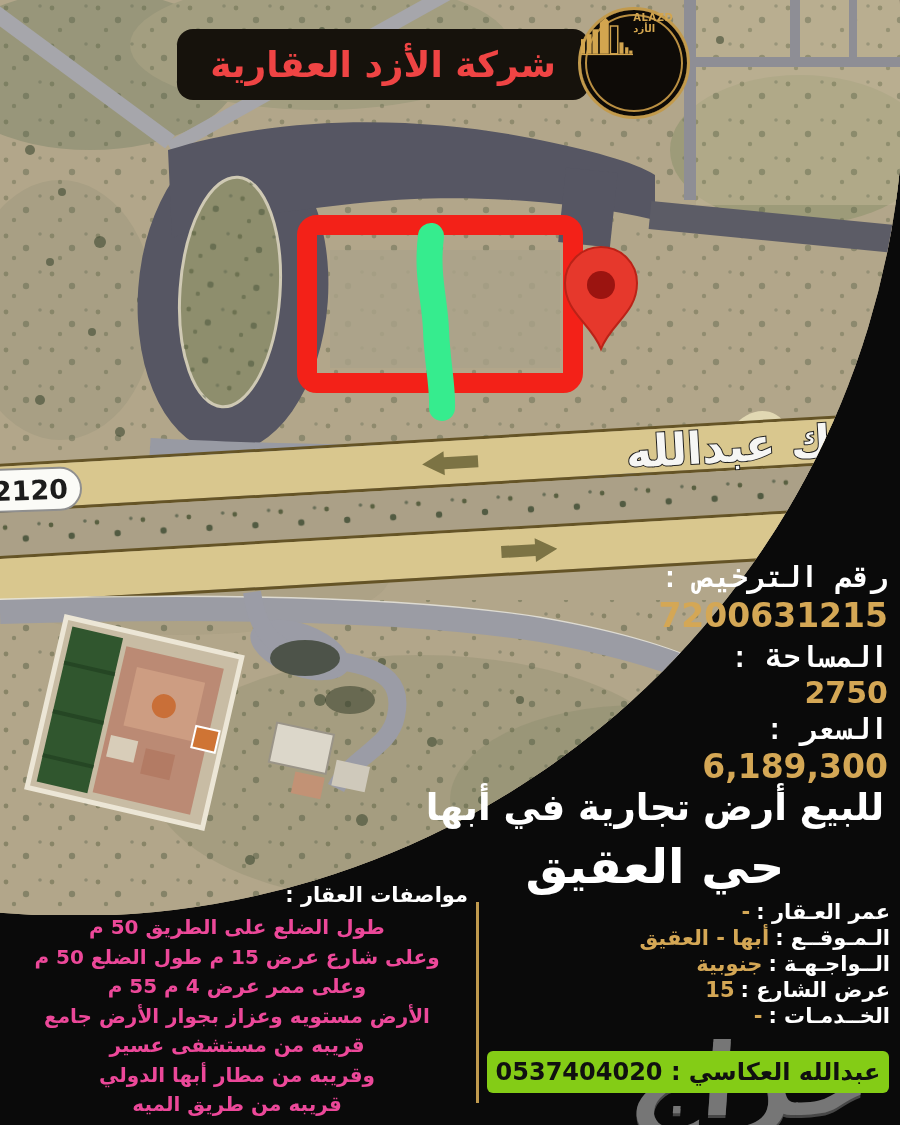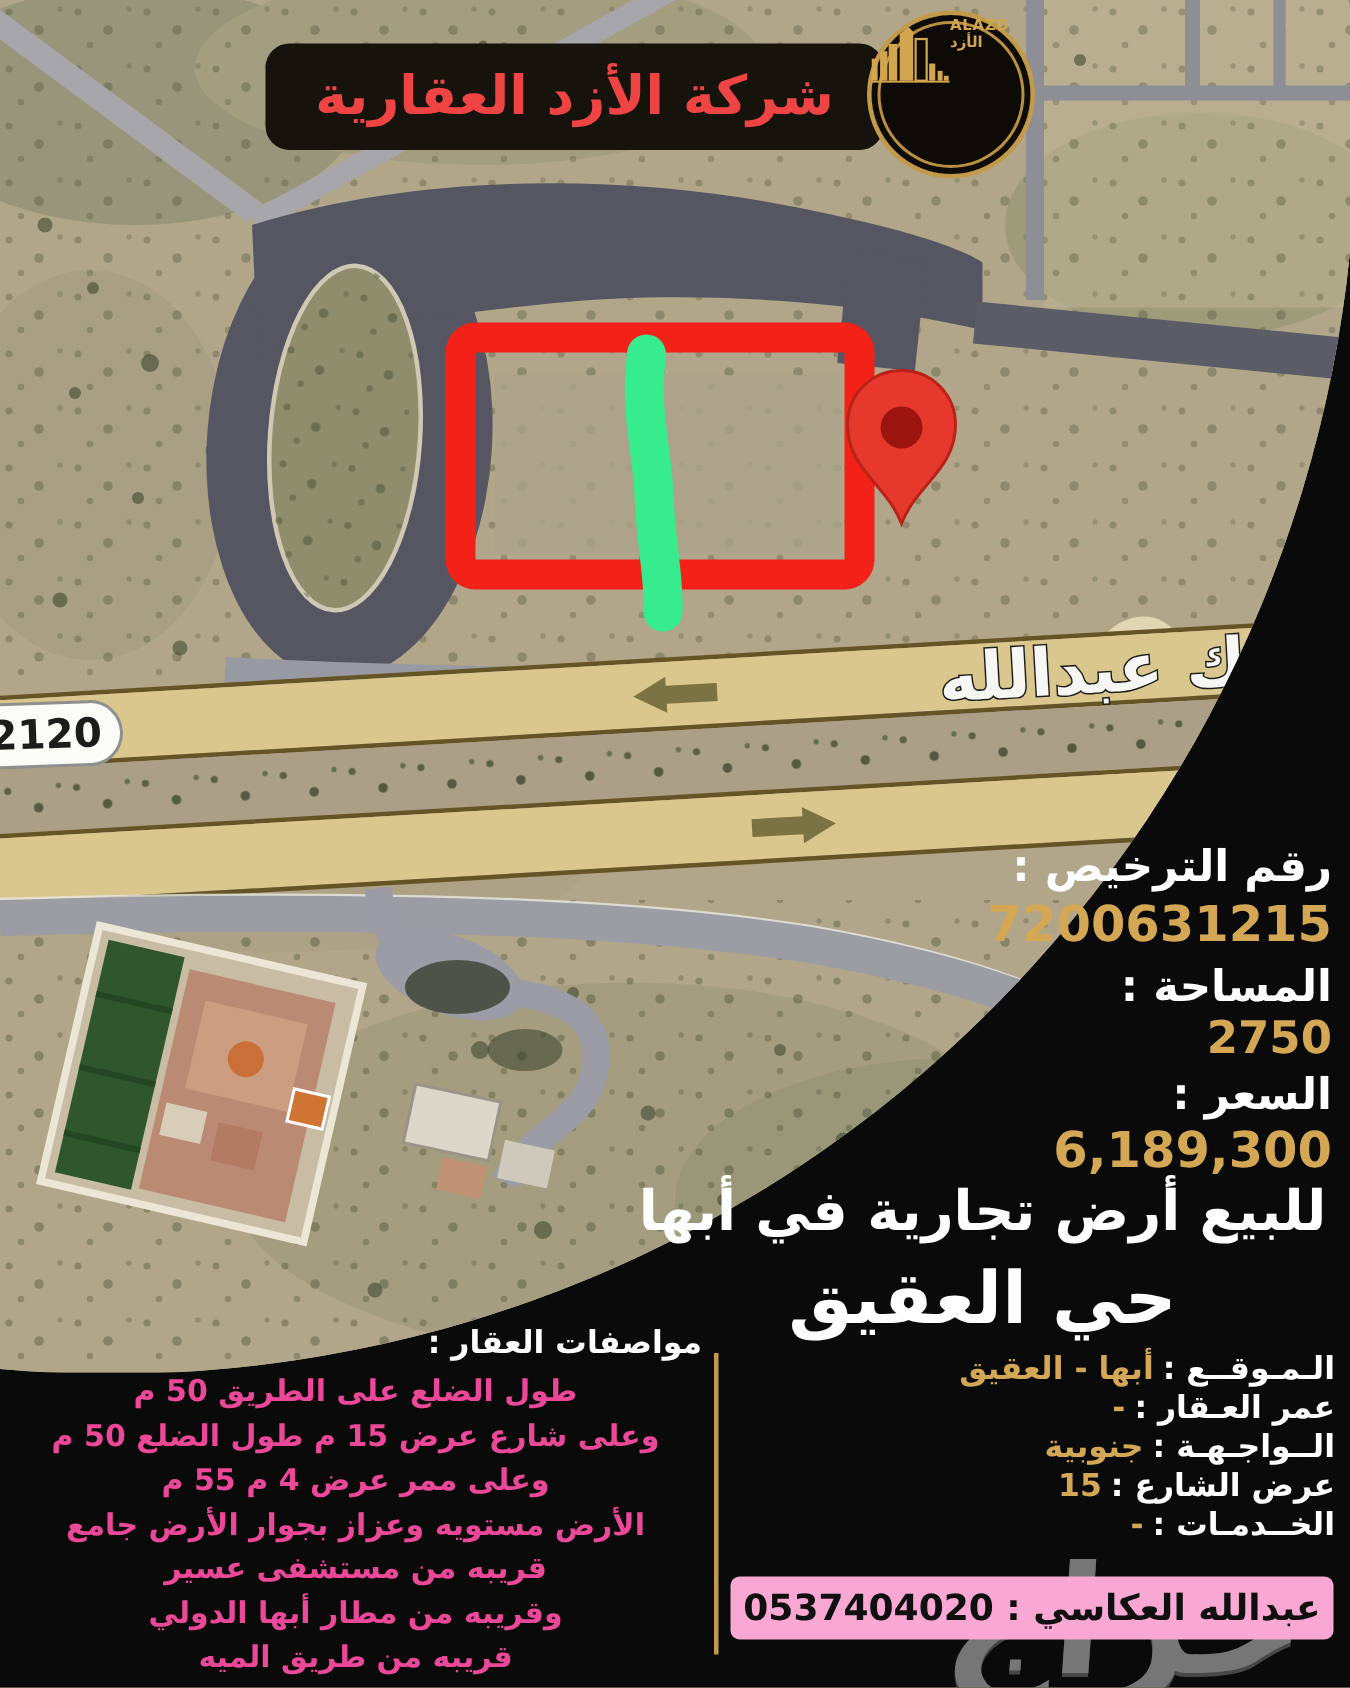--- a/index.html
+++ b/index.html
@@ -35,39 +35,39 @@
   .logo{
     position:absolute;left:578px;top:7px;width:112px;height:112px;
     background:#0e0b07;border:3px solid #c29a4c;border-radius:50%;
     box-shadow:inset 0 0 0 4px #0e0b07, inset 0 0 0 6px #b98f42;
     display:flex;flex-direction:row;align-items:flex-start;justify-content:flex-end;
     padding-bottom:13px;box-sizing:border-box;z-index:21;
   }
   .logo-text{color:#d2a54f;font-size:10px;font-weight:bold;margin-top:2px;letter-spacing:.5px;}
   
   .info-line{position:absolute;right:12px;white-space:nowrap;z-index:15;direction:rtl;}
-  .lbl{color:#ffffff;font-weight:bold;font-size:29px;}
+  .lbl{color:#ffffff;font-weight:bold;font-size:29px;font-family:Liberation Mono, monospace;}
   .val-gold{color:#d4a755;font-weight:bold;}
   .headline{position:absolute;left:415px;width:480px;text-align:center;color:#fff;
     font-weight:bold;z-index:15;white-space:nowrap;}
   
   .details{position:absolute;right:10px;top:899px;width:415px;direction:rtl;z-index:15;}
   .drow{font-size:21px;font-weight:bold;line-height:26px;white-space:nowrap;color:#fff;}
   .drow .dval{color:#d4a755;margin-right:6px;}
   .gold-divider{position:absolute;left:476px;top:902px;width:3px;height:201px;
     background:#c09a4e;z-index:15;}
   .specs{position:absolute;left:6px;top:883px;width:462px;z-index:15;}
   .specs-title{direction:rtl;text-align:right;color:#fff;font-size:21px;font-weight:bold;
     padding-left:10px;margin-bottom:6px;}
   .specs-list{direction:rtl;text-align:center;color:#ec4899;font-size:20px;font-weight:bold;
     line-height:29.5px;}
   
   .contact-pill{
     position:absolute;left:487px;top:1051px;width:402px;height:42px;
-    background:#f9a8d4;border-radius:6px;direction:rtl;
+    background:#84cc16;border-radius:6px;direction:rtl;
     display:flex;align-items:center;justify-content:center;
     font-size:24px;font-weight:bold;color:#101010;z-index:16;white-space:nowrap;
   }
   .watermark{
     position:absolute;left:630px;top:1022px;z-index:6;
     font-size:100px;font-weight:bold;color:#828282;opacity:.9;
     text-shadow:0 3px 0 #4e4e4e;transform:skewX(-4deg);
   }
 </style>
 </head>
@@ -236,23 +236,23 @@
 <div class="info-line lbl" style="top:640px;">المساحة :</div>
 <div class="info-line val-gold" style="top:675px;font-size:30px;">2750</div>
 <div class="info-line lbl" style="top:712px;">السعر :</div>
 <div class="info-line val-gold" style="top:747px;font-size:33px;">6,189,300</div>
 
 <div class="headline" style="top:786px;font-size:37px;" dir="rtl">للبيع أرض تجارية في أبها</div>
 <div class="headline" style="top:838px;font-size:48px;" dir="rtl">حي العقيق</div>
 
 <div class="details">
 
+    <div class="drow"><span class="dlabel">عمر العـقار :</span><span class="dval">-</span></div>
+
     <div class="drow"><span class="dlabel">الـمـوقــع :</span><span class="dval">أبها - العقيق</span></div>
-
-    <div class="drow"><span class="dlabel">عمر العـقار :</span><span class="dval">-</span></div>
 
     <div class="drow"><span class="dlabel">الــواجـهـة :</span><span class="dval">جنوبية</span></div>
 
     <div class="drow"><span class="dlabel">عرض الشارع :</span><span class="dval">15</span></div>
 
     <div class="drow"><span class="dlabel">الخــدمـات :</span><span class="dval">-</span></div>
   </div>
 
 <div class="gold-divider"></div>
 

